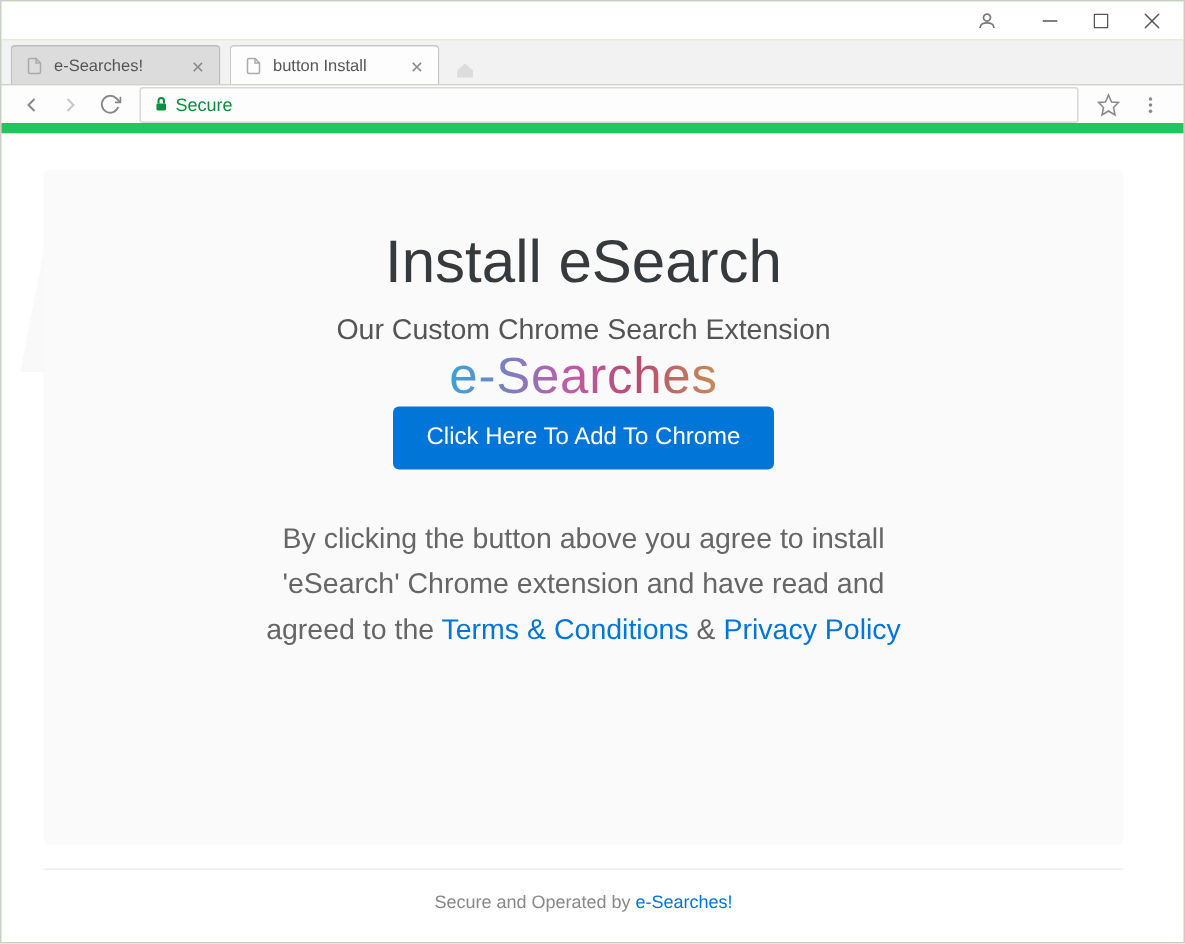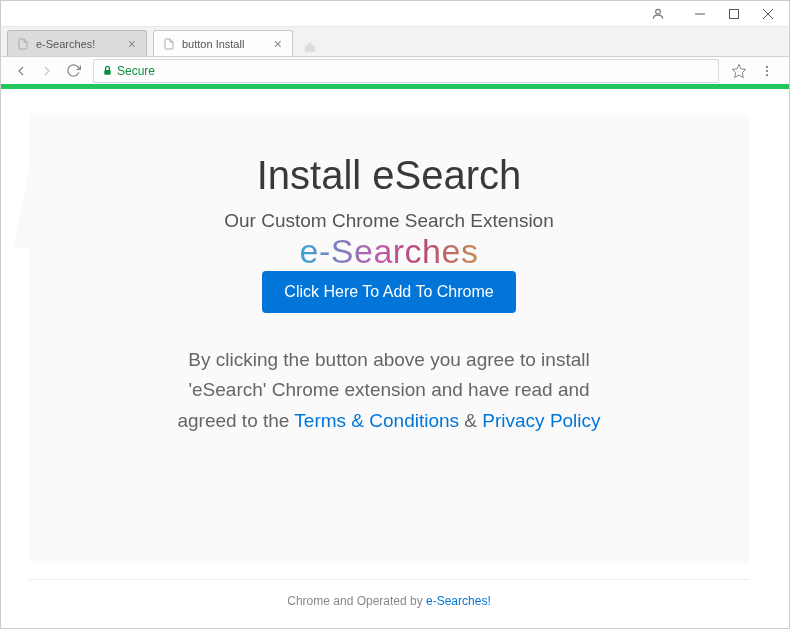--- a/index.html
+++ b/index.html
@@ -91,21 +91,21 @@
   align-items: center;
   justify-content: center;
   cursor: pointer;
 }
 .address-row {
   height: 32px;
   display: flex;
   align-items: center;
   padding: 0 8px;
   background: #fdfdfd;
-  border-bottom: 5px solid #22c55e;
+  border-bottom: 7px solid #22c55e;
 }
 .nav-icon {
   width: 24px;
   height: 24px;
   display: flex;
   align-items: center;
   justify-content: center;
   color: #777;
   cursor: pointer;
   margin-right: 2px;
@@ -340,19 +340,19 @@
         <button class="cta-button">Click Here To Add To Chrome</button>
         <div class="agree-text">
           <span>By clicking the button above you agree to install 'eSearch' Chrome extension and have read and agreed to the </span>
           <span class="link">Terms &amp; Conditions</span>
           <span> &amp; </span>
           <span class="link">Privacy Policy</span>
         </div>
       </div>
 
       <div class="footer">
-        <span>Chrome and Operated by </span>
+        <span>Secure and Operated by </span>
         <span class="link">e-Searches!</span>
       </div>
     </div>
   </div>
 
 </div>
 
 </body></html>

